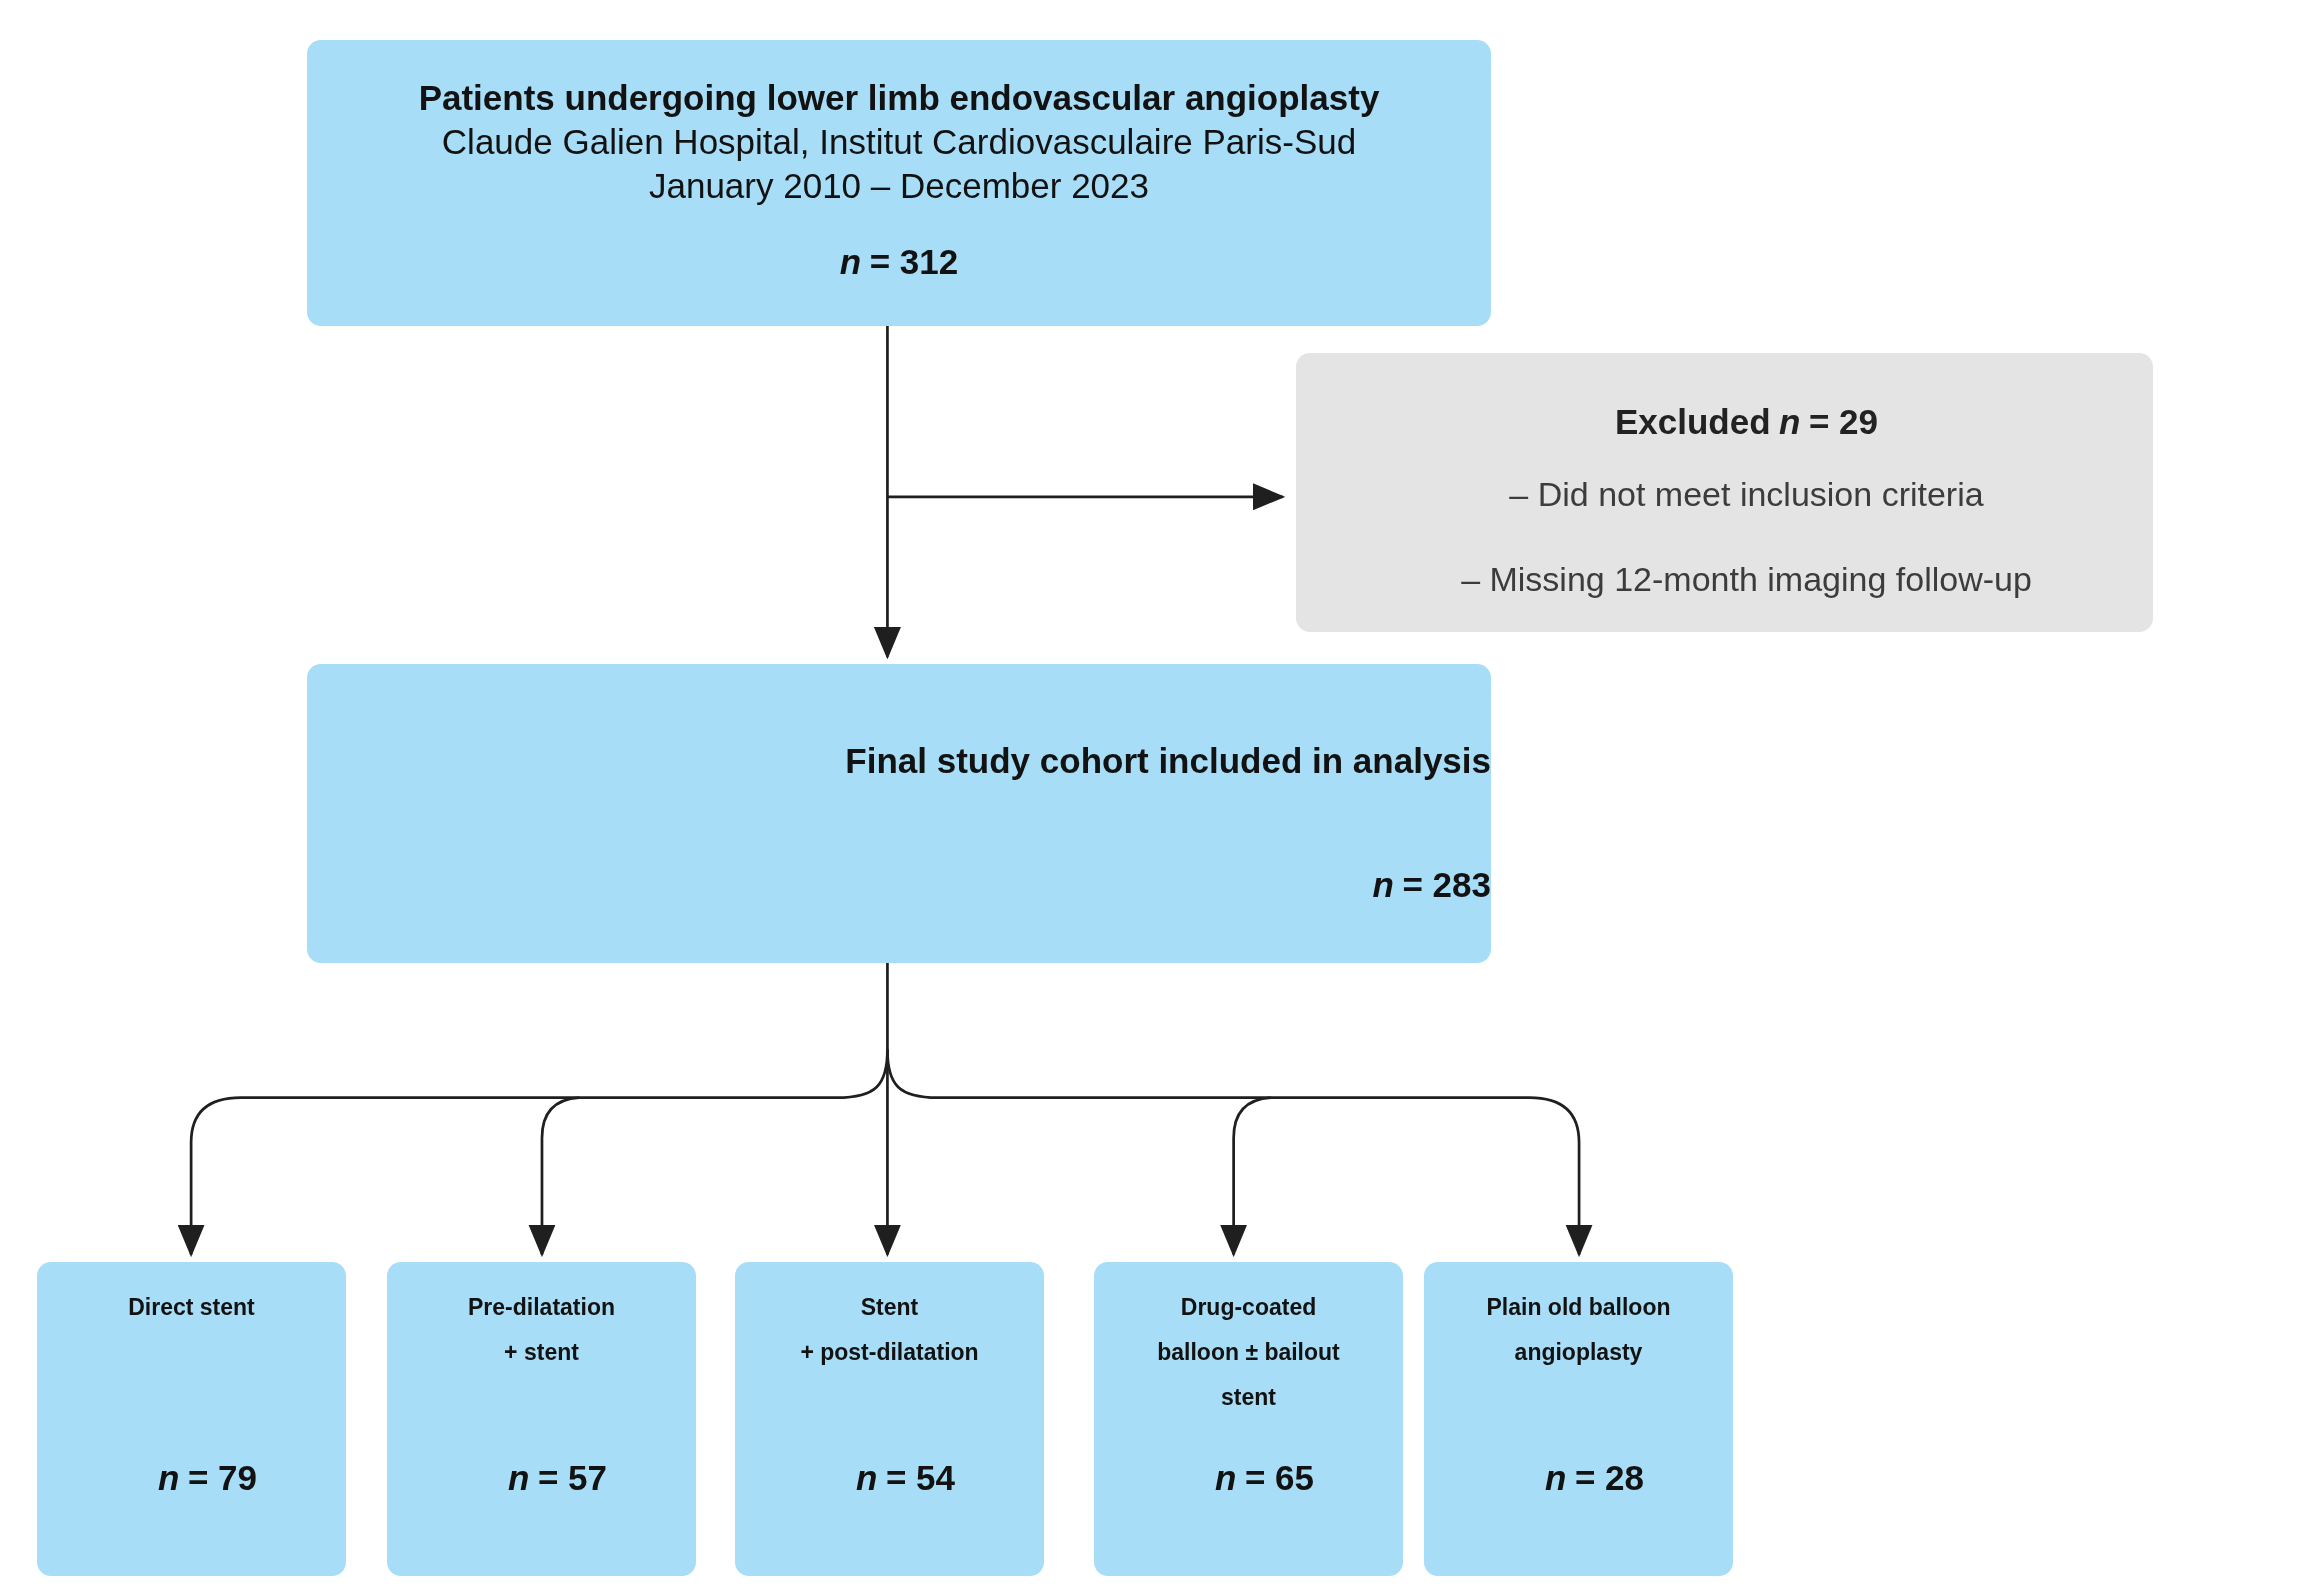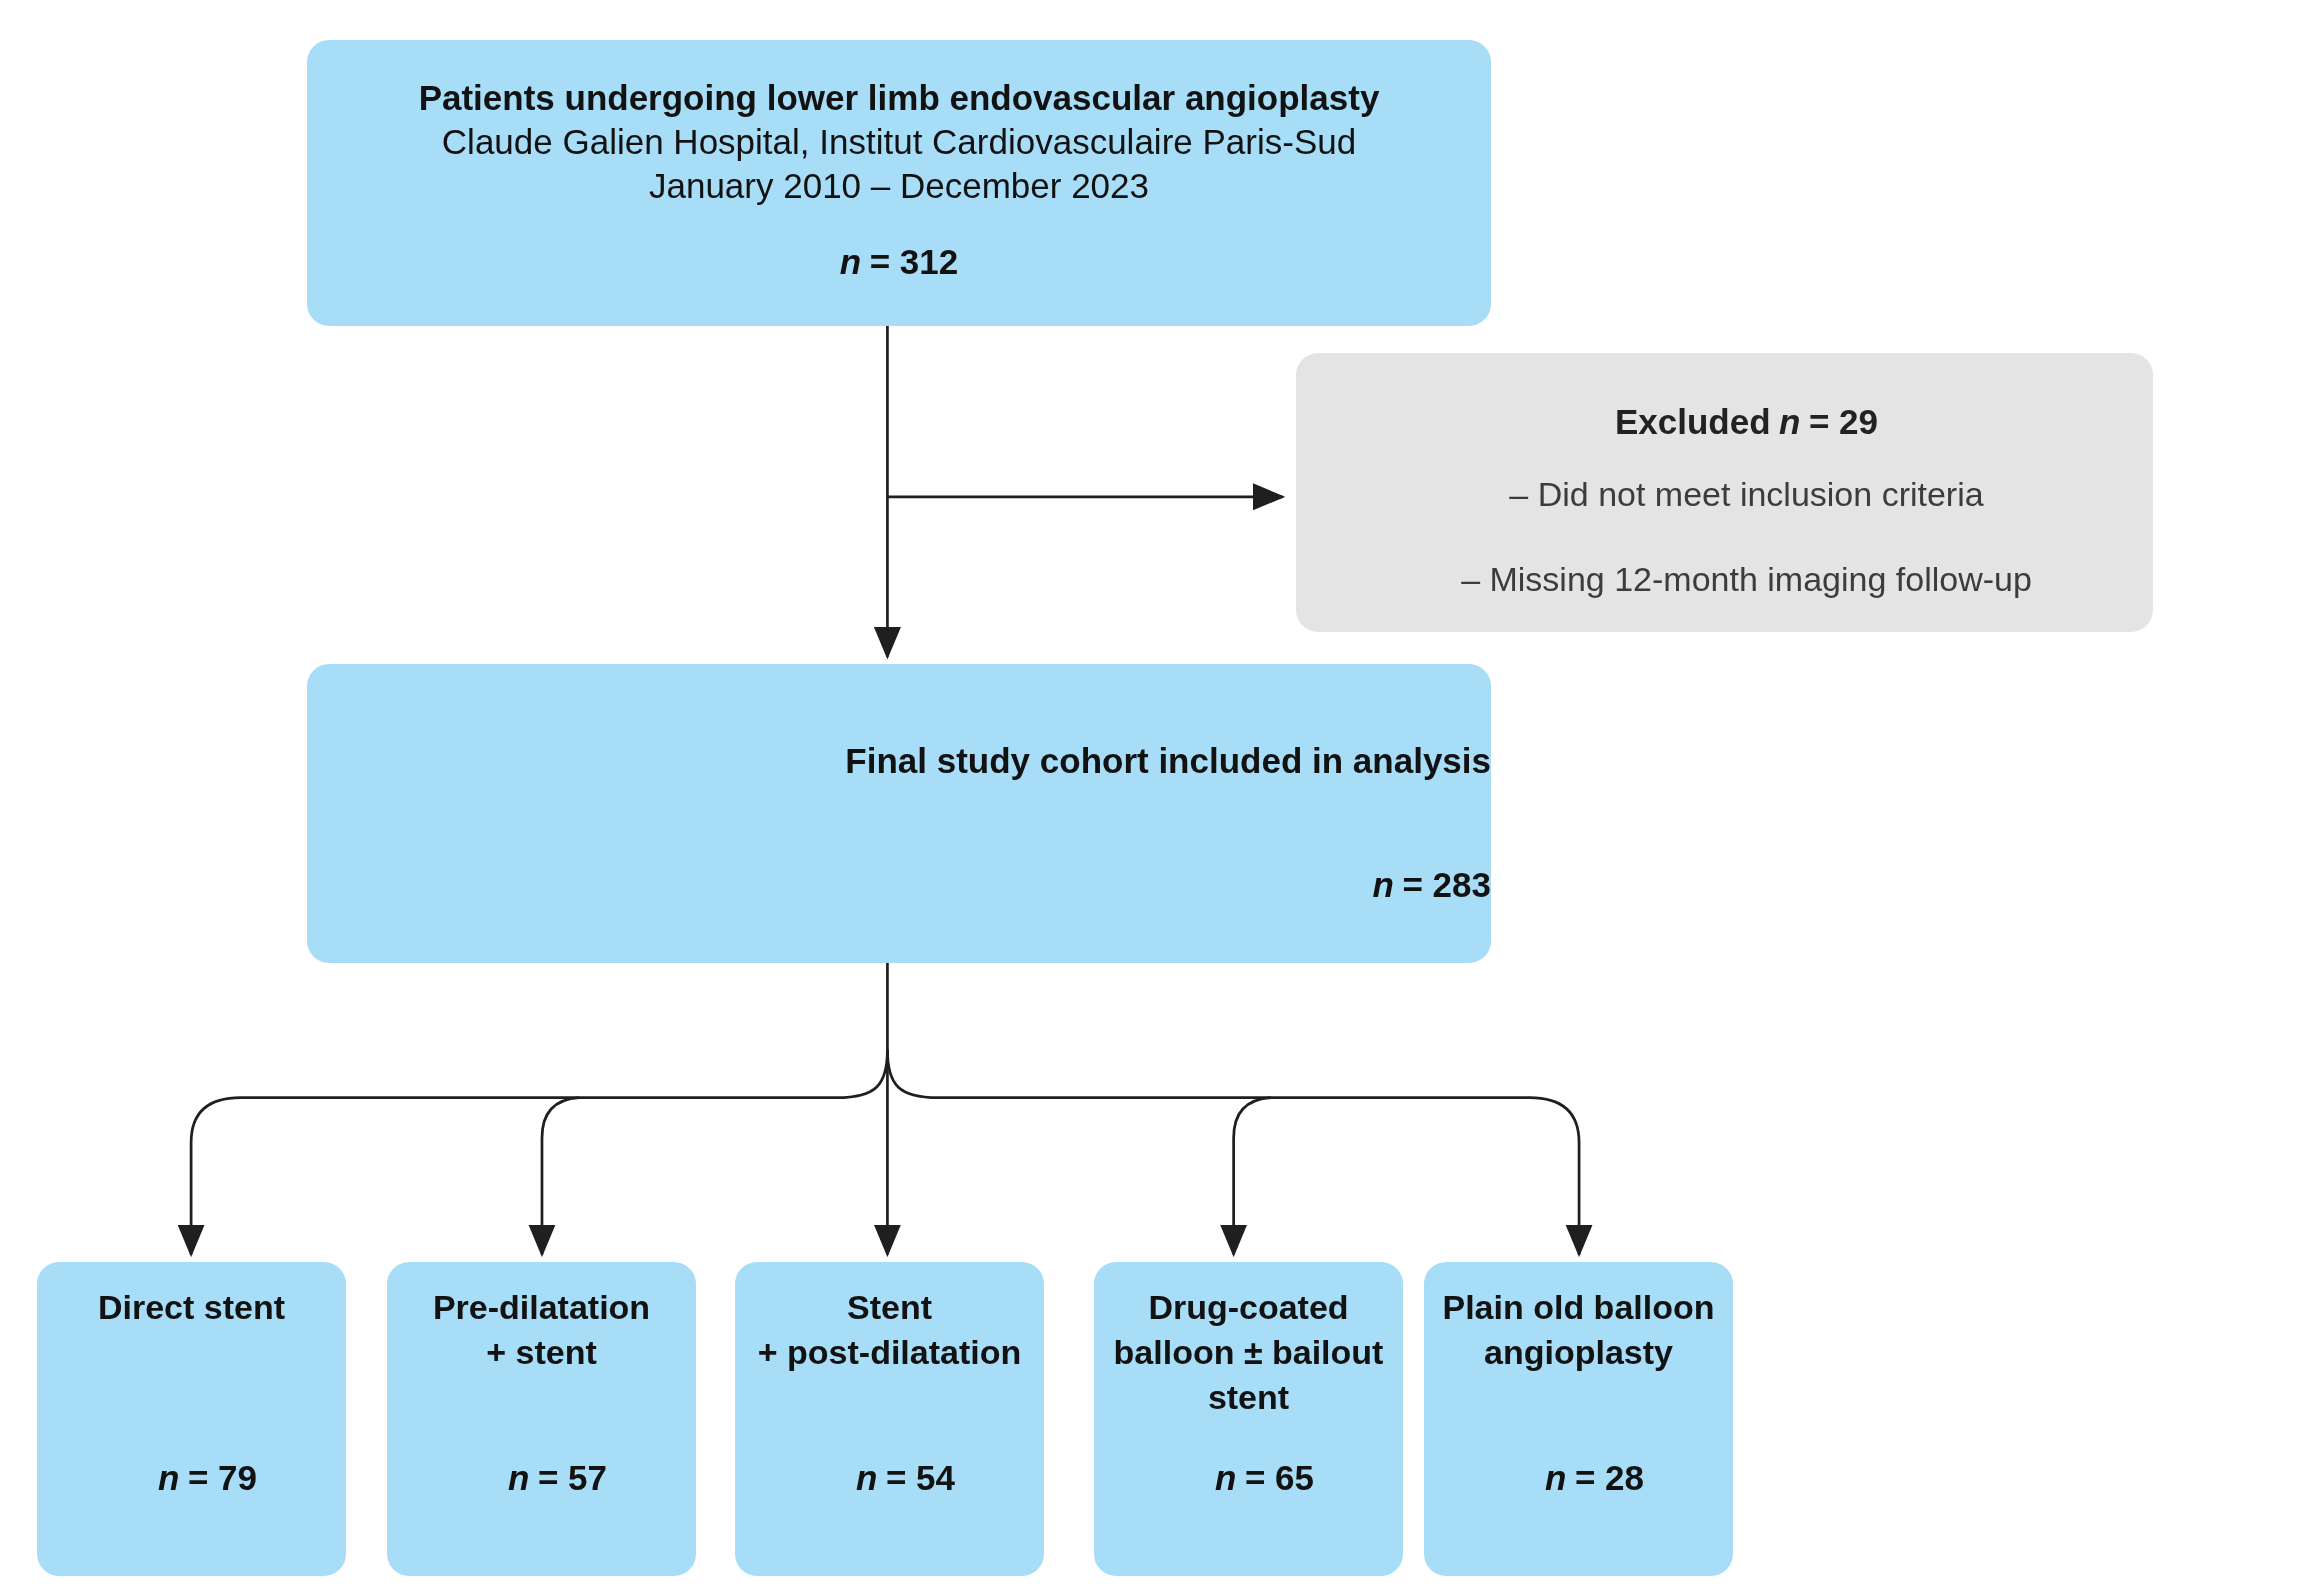--- a/index.html
+++ b/index.html
@@ -20,21 +20,21 @@
     color: var(--text_dark);
     overflow: hidden;
   }
   svg.connectors {
     position: absolute;
     left: 0; top: 0;
     width: 2319px; height: 1596px;
   }
   .box {
     position: absolute;
-    border-radius: 22px;
+    border-radius: 14px;
     text-align: center;
     box-sizing: border-box;
   }
   .blue { background: var(--node_fill); }
   .gray { background: var(--excluded_fill); color: var(--excluded_text); }
 
   
   .box-top { left: 307px; top: 40px; width: 1184px; height: 286px; padding-top: 36px; }
   .box-top .t { font-size: 35px; line-height: 44px; }
   .box-top .t.bold { font-weight: 700; }
@@ -52,21 +52,21 @@
   .box-final .t { font-size: 35px; line-height: 43px; font-weight: 700; }
   .box-final .nline { margin-top: 80px; }
 
   
   .arm { top: 1262px; width: 309px; height: 314px; padding-top: 23px; }
   .arm-1 { left: 37px; }
   .arm-2 { left: 387px; }
   .arm-3 { left: 735px; }
   .arm-4 { left: 1094px; }
   .arm-5 { left: 1424px; }
-  .arm .lbl { font-size: 34px; line-height: 45px; font-weight: 700; }
+  .arm .lbl { font-size: 23px; line-height: 45px; font-weight: 700; }
   .arm .nline { position: absolute; left: 0; top: 177px; width: 100%; margin: 16px; }
 
   
   .nline { font-size: 35px; line-height: 45px; font-weight: 700; }
   .nline i, .ex-title i { font-style: italic; }
   .nline i { margin-right: 8.5px; }
   .ex-title i { margin: 0 8.5px; }
 </style>
 </head>
 <body>

